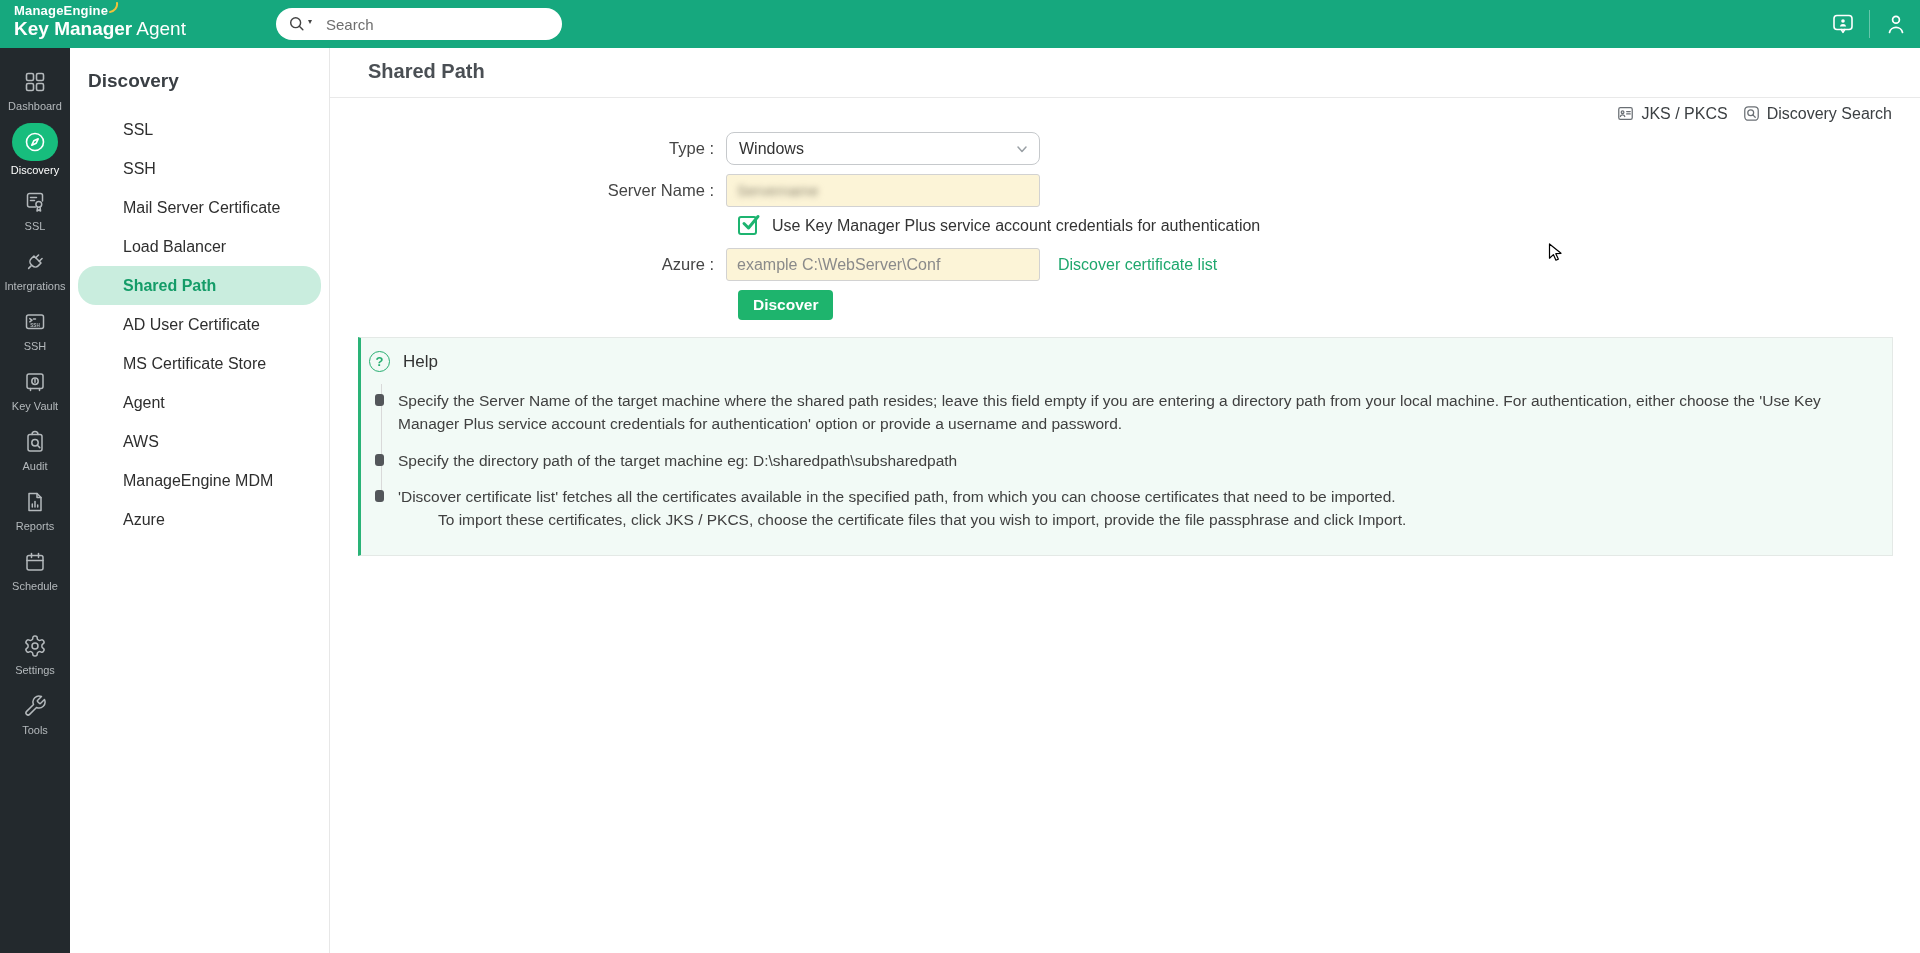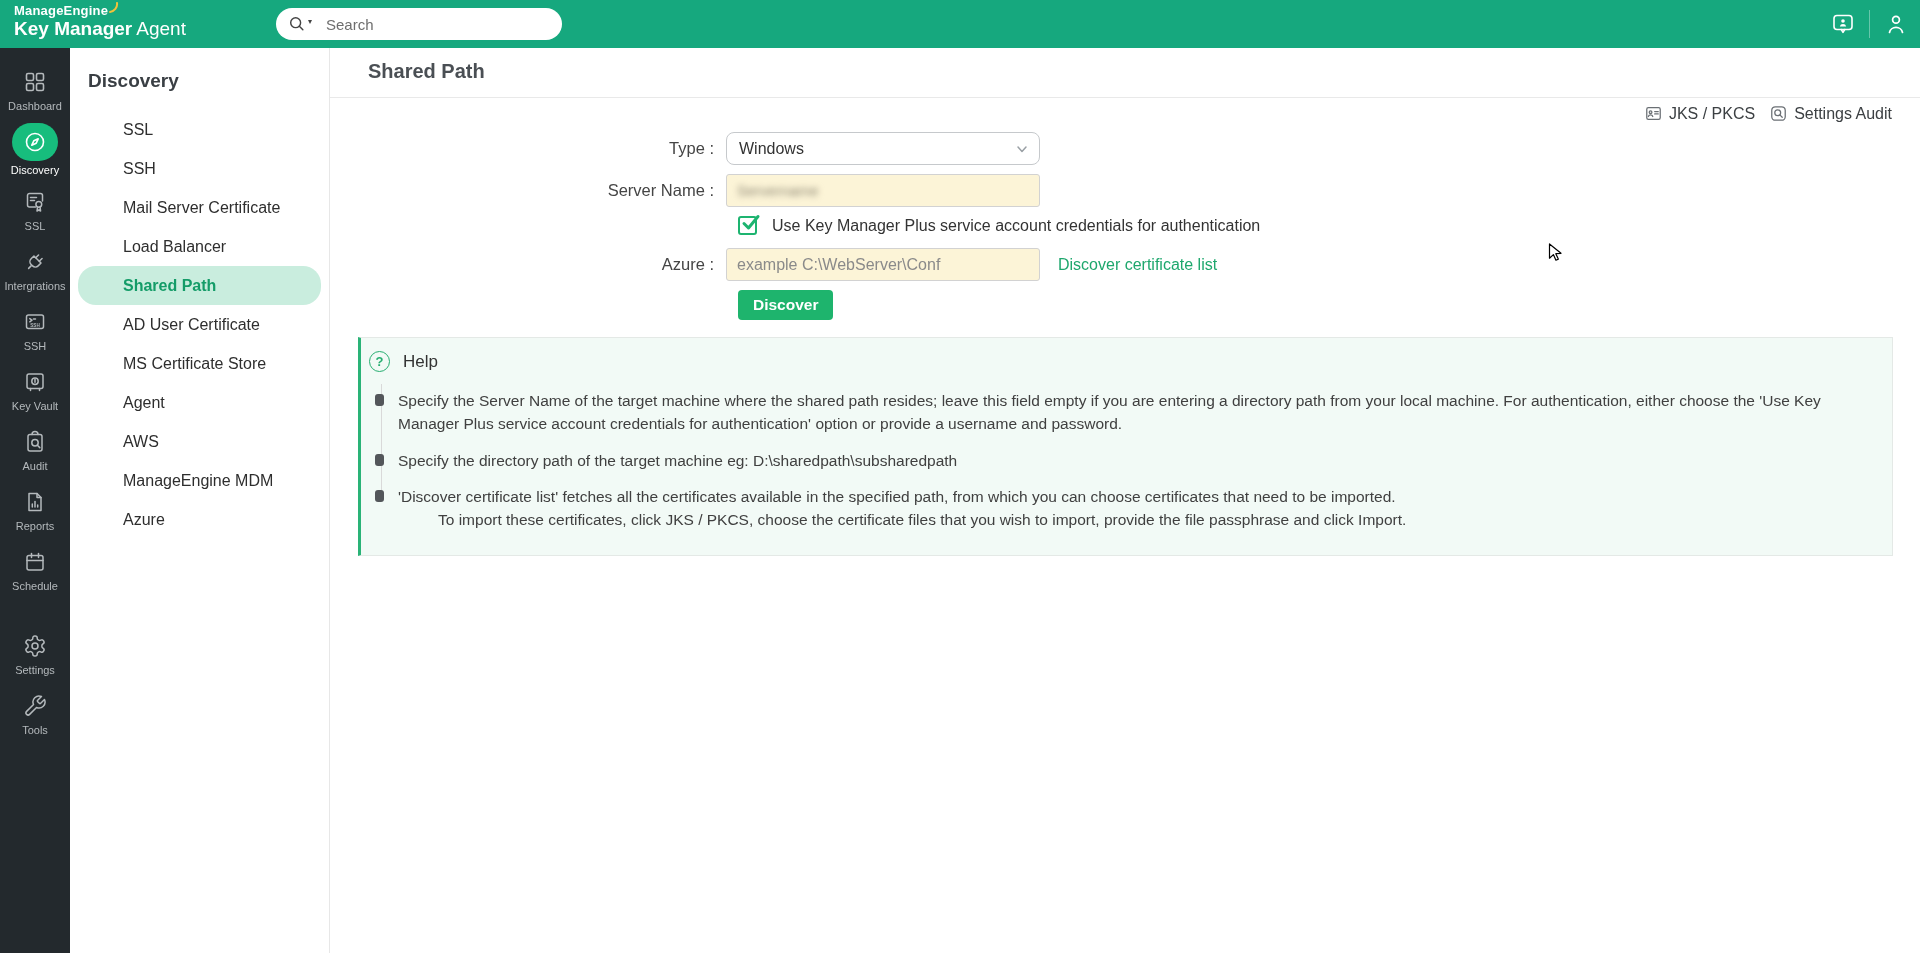--- a/index.html
+++ b/index.html
@@ -322,21 +322,21 @@
         <span>JKS / PKCS</span>
       </div>
       <div class="action">
         <span style="display:flex;">
           <svg width="19" height="19" viewBox="0 0 24 24" fill="none" stroke="currentColor" stroke-width="1.6" stroke-linecap="round">
             <rect x="3.5" y="3.5" width="17" height="17" rx="4.5"></rect>
             <circle cx="11" cy="11" r="3.7"></circle>
               <line x1="13.7" y1="13.7" x2="16.7" y2="16.7"></line>
           </svg>
         </span>
-        <span>Settings Audit</span>
+        <span>Discovery Search</span>
       </div>
     </div>
 
     <div class="form-row" style="top:84px; left:0;">
       <div class="form-label">Type :</div>
       <div class="ctrl select">
         <span>Windows</span>
         <span style="display:flex;">
           <svg width="14" height="14" viewBox="0 0 14 14">
               <path d="M3 5 L7 9.5 L11 5" fill="none" stroke="#9aa0a5" stroke-width="1.5" stroke-linecap="round" stroke-linejoin="round"></path>

